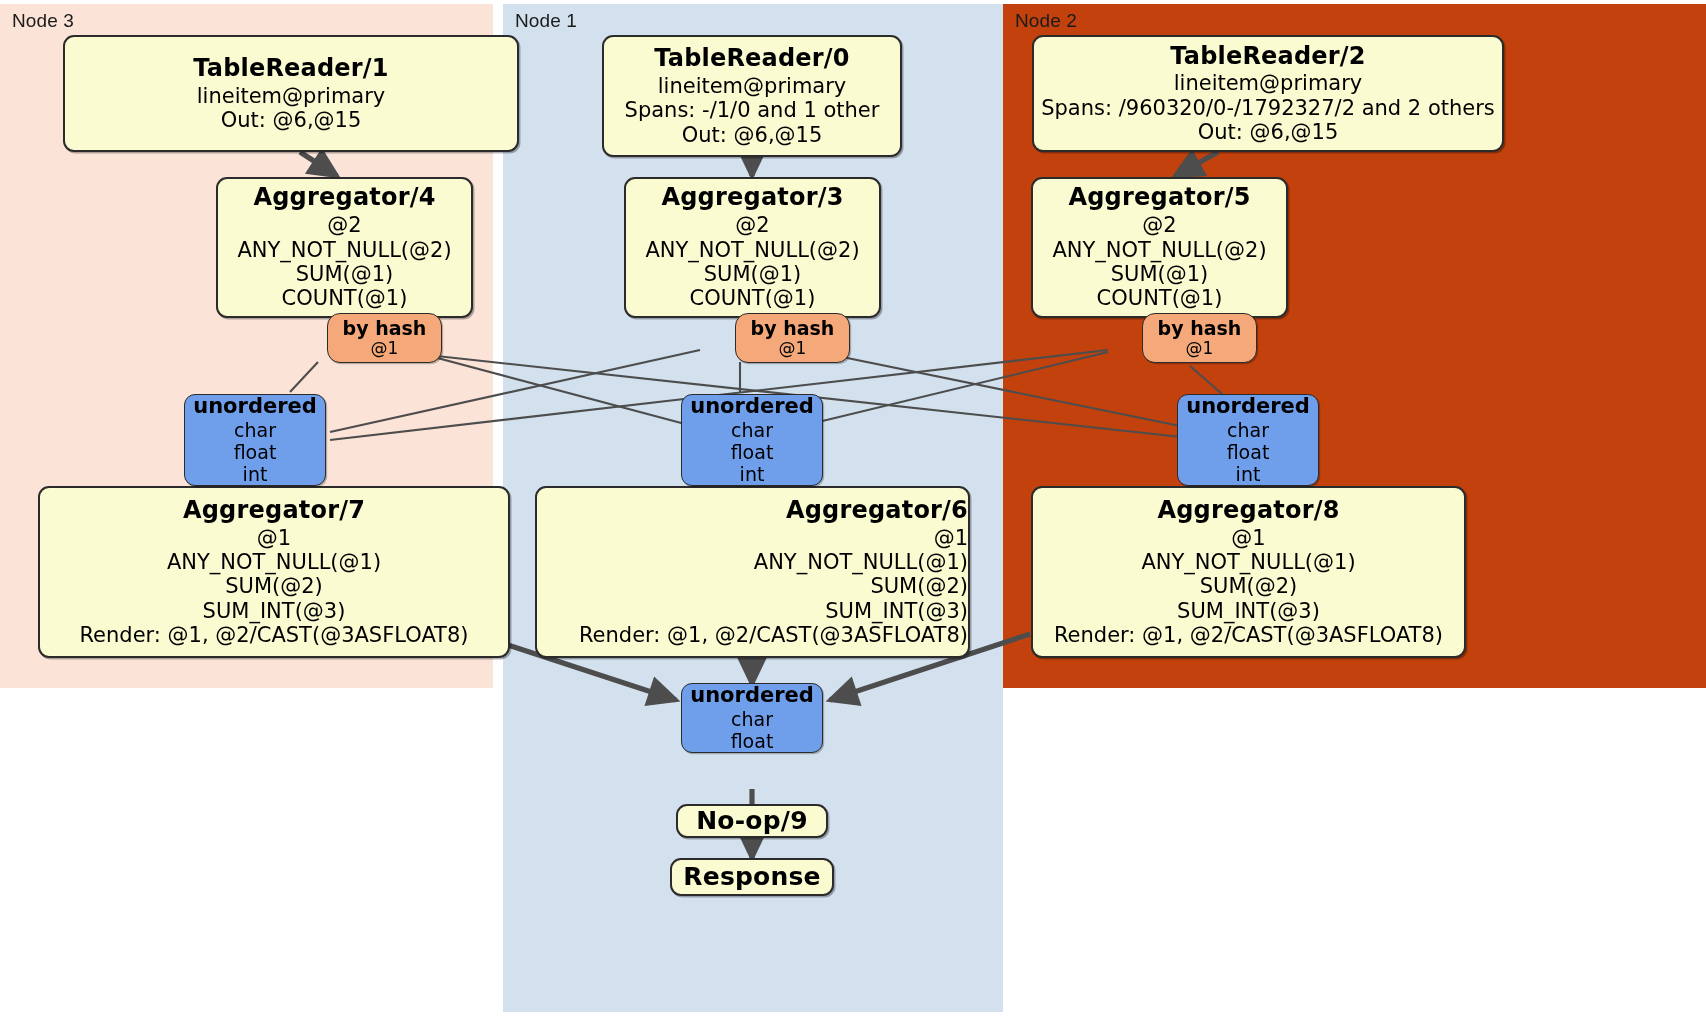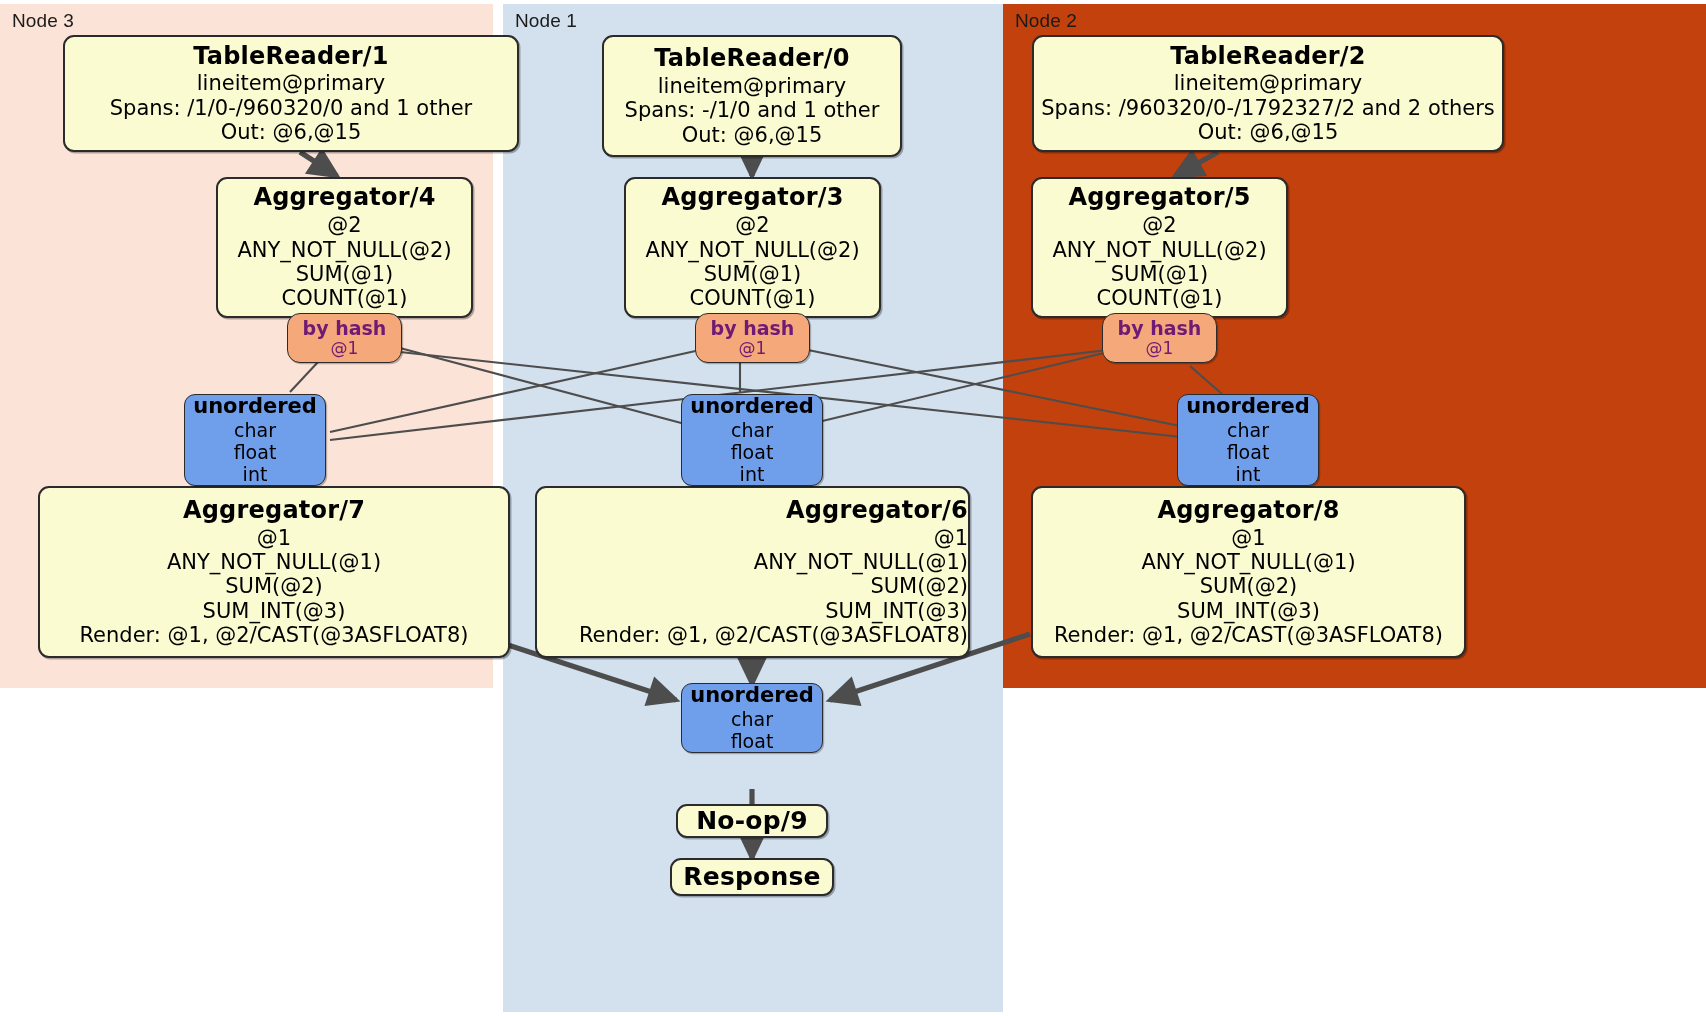--- a/index.html
+++ b/index.html
@@ -27,21 +27,22 @@
     background:#fbfbd2;border:2px solid #2b2b2b;border-radius:11px;
     box-shadow:1.5px 1.5px 0 rgba(0,0,0,.30);
     color:#000;
   }
   .proc .title{font-weight:bold;font-size:24px;letter-spacing:.2px;margin-bottom:1px;}
   .proc .line{font-size:21px;}
 
   .router{
     background:#f5a97a;border:1.6px solid #2b2b2b;border-radius:13px;
     box-shadow:1.2px 1.2px 0 rgba(0,0,0,.25);
-    color:#701a75;
+    color:#000000;
+    margin-left:40px;
   }
   .router .title{font-weight:bold;font-size:19px;}
   .router .line{font-size:17px;}
 
   .sync{
     background:#6f9eeb;border:1.6px solid #2b2b2b;border-radius:11px;
     box-shadow:1.2px 1.2px 0 rgba(0,0,0,.25);
     color:#000;
   }
   .sync .title{font-weight:bold;font-size:21px;margin-bottom:1px;}
@@ -103,21 +104,20 @@
       <path d="M 474 634 L 676 700"></path>
       <path d="M 1030 634 L 830 700"></path>
       <path d="M 752 656 L 752 684"></path>
       <path d="M 752 789 L 752 858"></path>
     </g>
   </svg>
 
   <div class="box proc layer-proc" style="left:63px;top:35px;width:456px;height:117px;">
     <div class="title">TableReader/1</div>
     <div class="line">lineitem@primary</div>
-    <div class="line">Spans: /1/0-/960320/0 and 1 other</div>
     <div class="line">Out: @6,@15</div>
   </div>
 
   <div class="box proc layer-proc" style="left:602px;top:35px;width:300px;height:122px;">
     <div class="title">TableReader/0</div>
     <div class="line">lineitem@primary</div>
     <div class="line">Spans: -/1/0 and 1 other</div>
     <div class="line">Out: @6,@15</div>
   </div>
 

